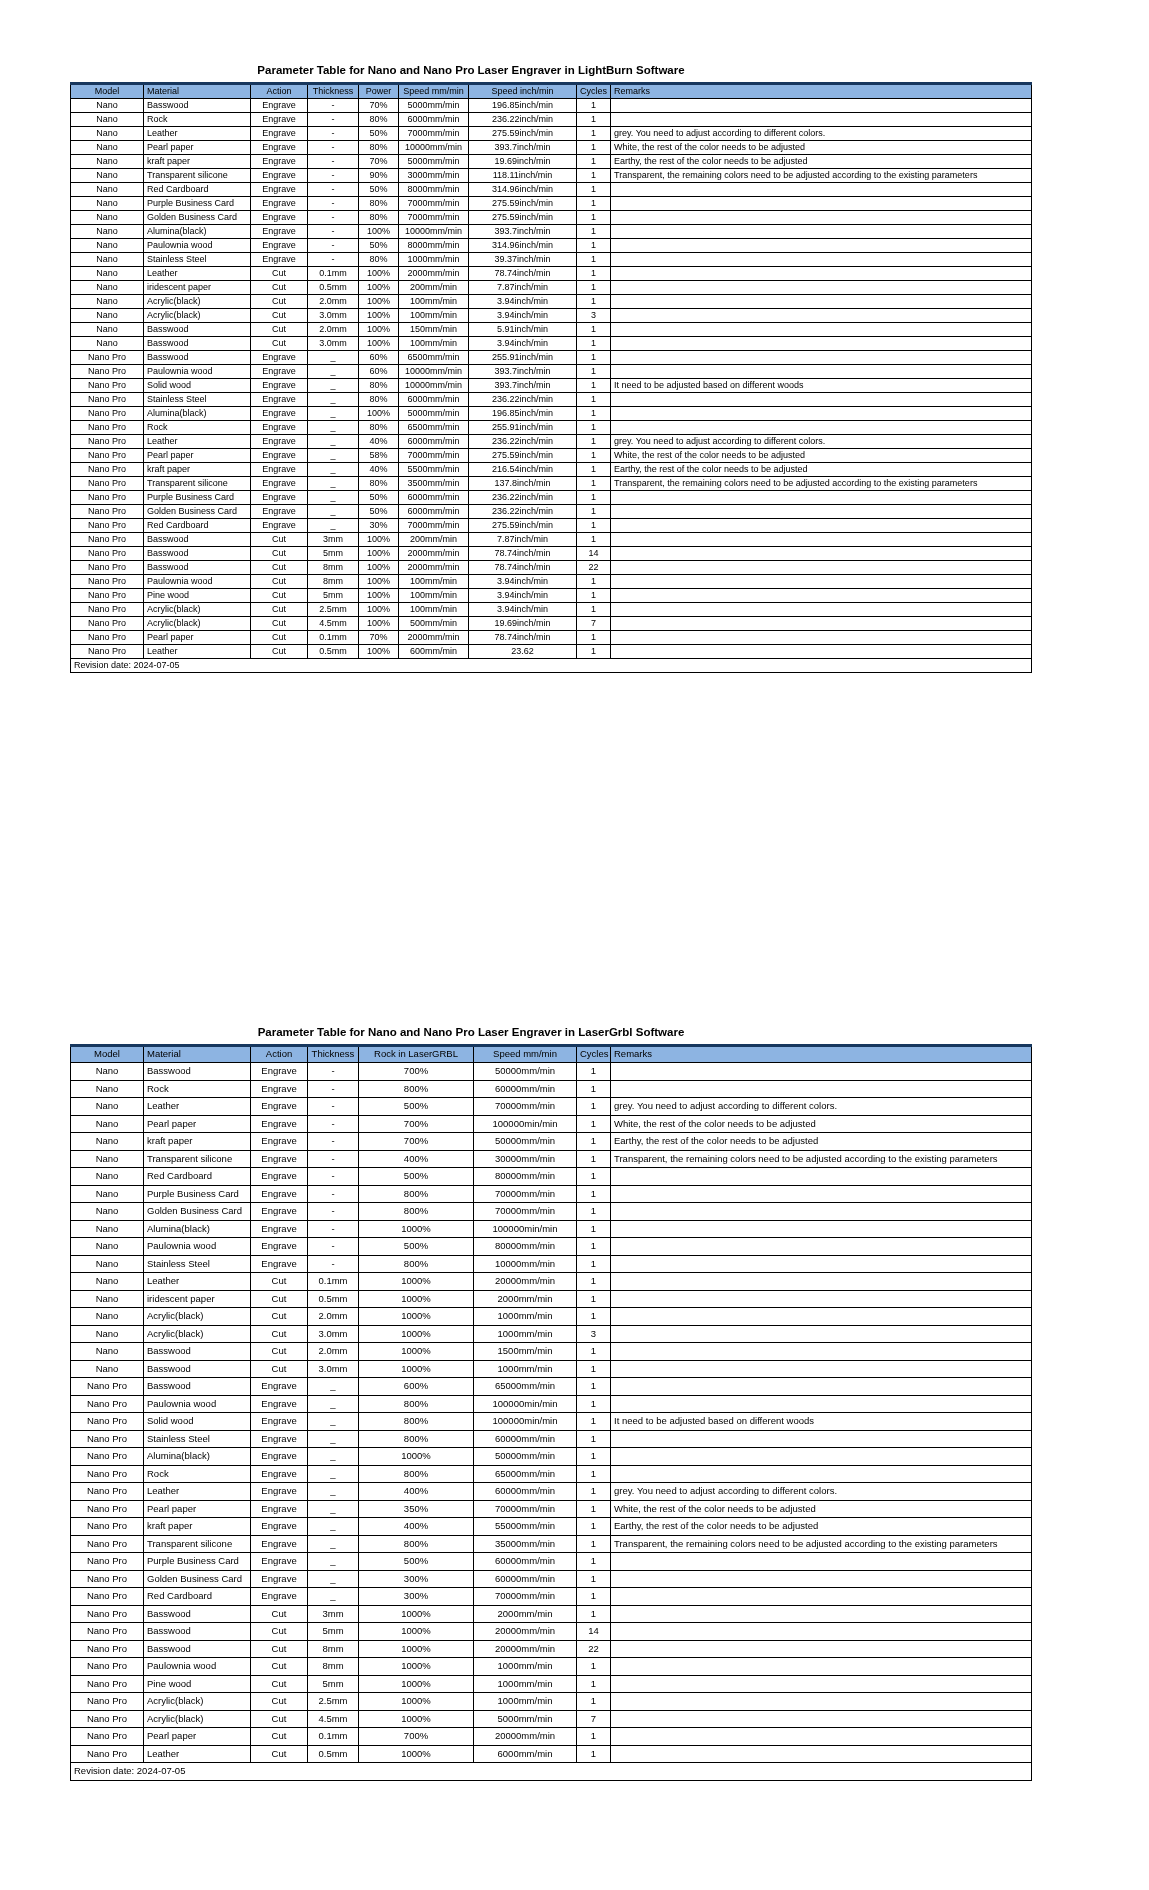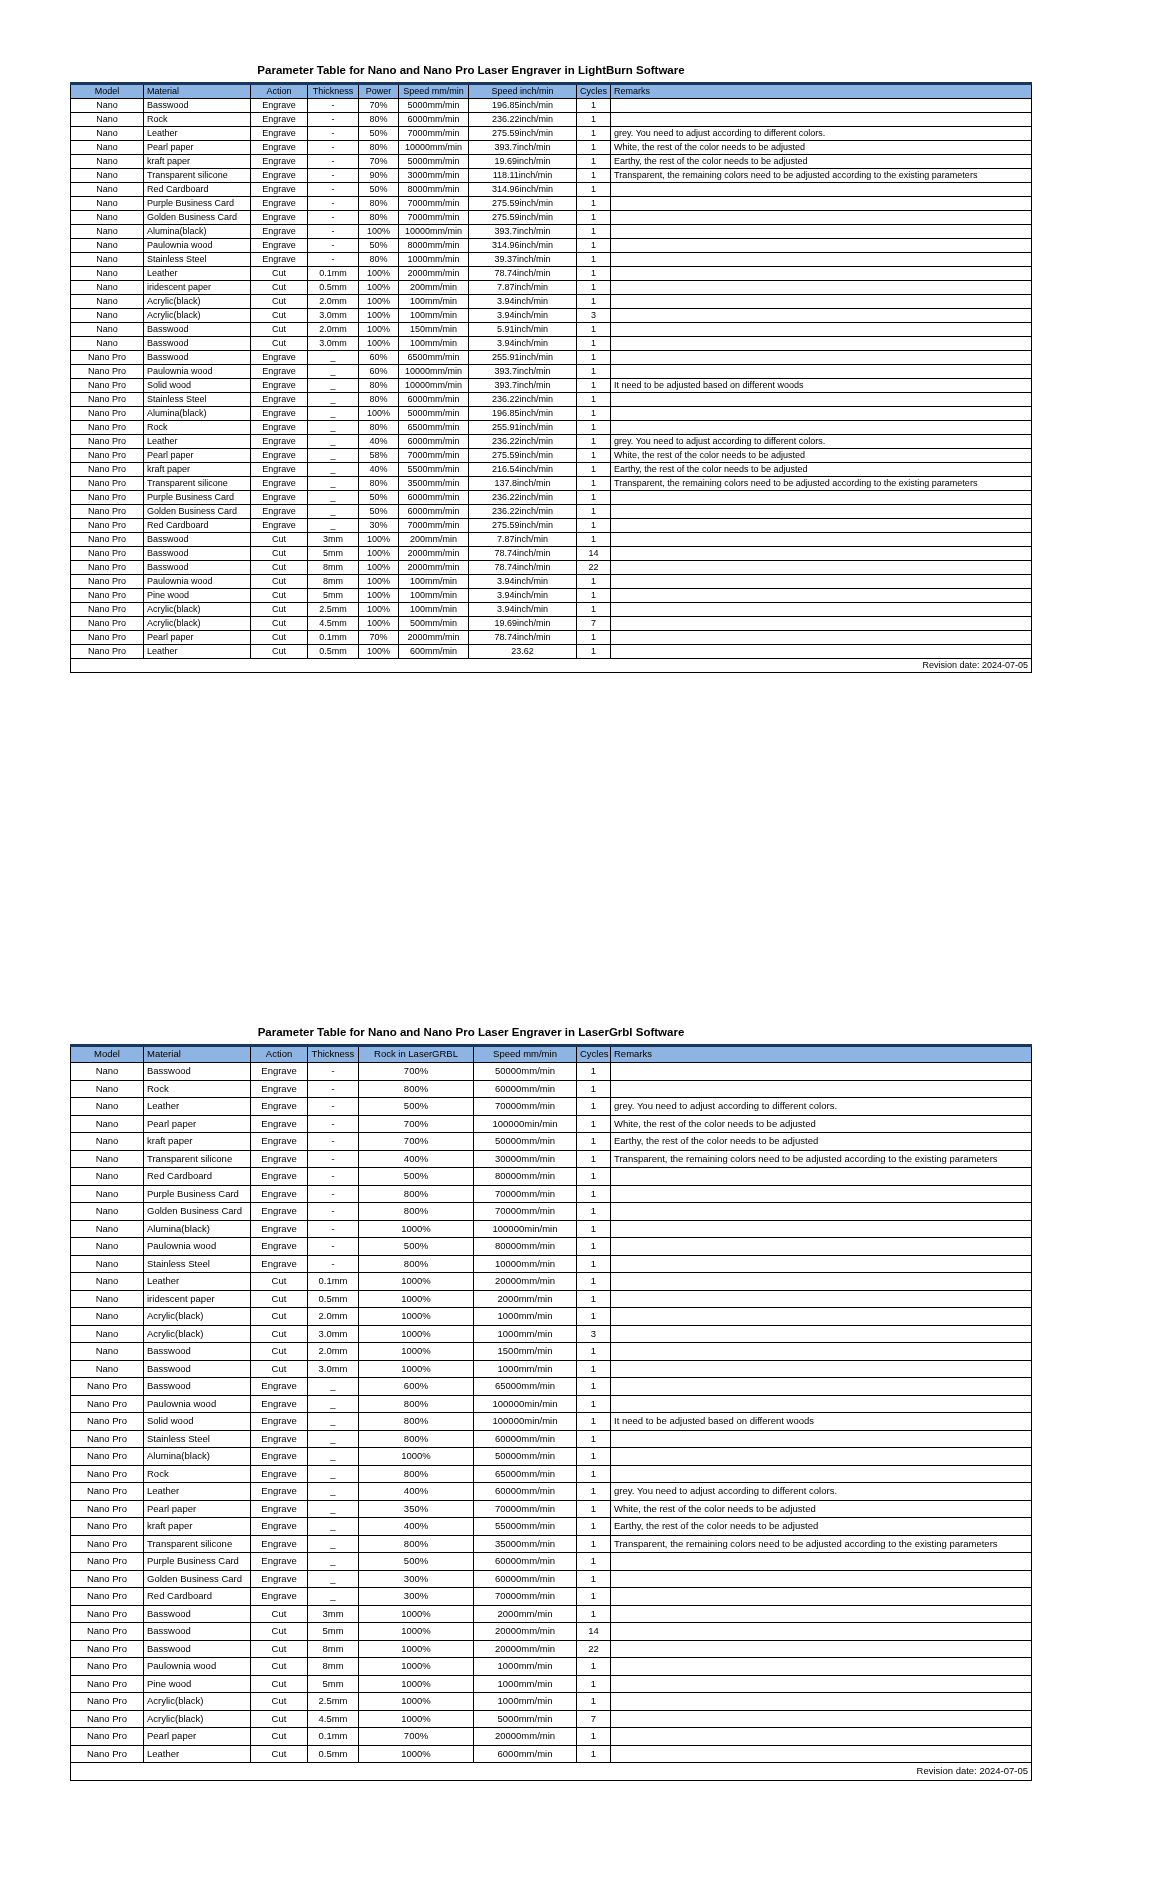--- a/index.html
+++ b/index.html
@@ -31,21 +31,21 @@
   table.param-table thead th{
     background:#8db4e2;
     border-top:3px solid #17375e;
   }
   #table-1 tr{height:14px;}
   #table-1 thead tr{height:15px;}
   #table-2 tr{height:17.5px;}
   #table-2 thead tr{height:17px;}
   .c{text-align:center;}
   .l{text-align:left;}
-  td.footer-cell{text-align:right;}
+  td.footer-cell{text-align:left;}
 </style>
 </head>
 <body>
 
 <div class="sheet">
 
   <div class="tbl-title" id="title-1">Parameter Table for Nano and Nano Pro Laser Engraver in LightBurn Software</div>
 
   <table class="param-table" id="table-1">
       <colgroup>

